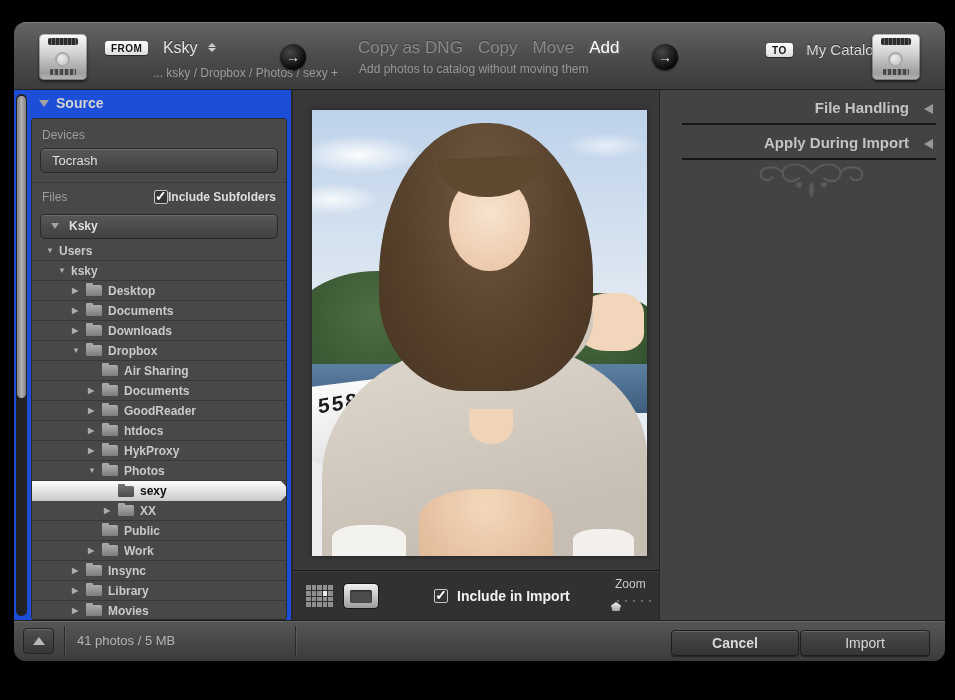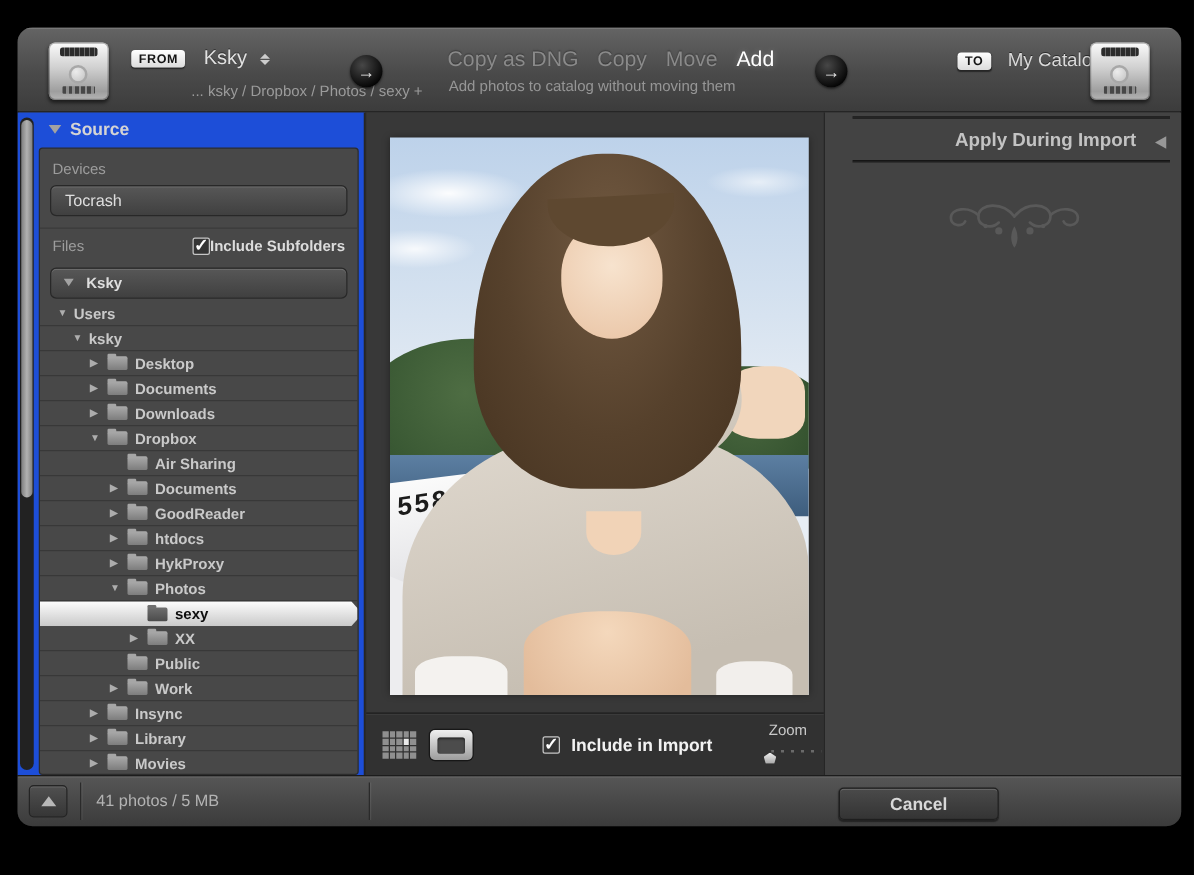--- a/index.html
+++ b/index.html
@@ -428,20 +428,24 @@
       </div>
       <div class="zoom-label">Zoom</div>
       <div class="zoom-slider">
         <div class="zoom-ticks"></div>
         <div class="zoom-thumb"></div>
       </div>
     </div>
   </div>
 
   <div class="right-panel">
+    <div class="rp-header">
+      <span>File Handling</span>
+      <span class="tri-left"></span>
+    </div>
     <div class="rp-sep"></div>
     <div class="rp-header">
       <span>Apply During Import</span>
       <span class="tri-left"></span>
     </div>
     <div class="rp-sep"></div>
     <svg class="flourish" width="115" height="46" viewBox="0 0 120 48">
       <g stroke="#5c5c5c" stroke-width="2.2" fill="none" stroke-linecap="round">
         <path d="M60 18 C50 5 31 7 30 17 C29 26 41 29 47 23"></path>
         <path d="M60 18 C70 5 89 7 90 17 C91 26 79 29 73 23"></path>
@@ -459,15 +463,16 @@
   </div>
 
   <div class="bottombar">
     <div class="collapse-btn">
       <span class="tri-up"></span>
     </div>
     <div class="vdiv" style="left:50px;"></div>
     <div class="status">41 photos / 5 MB</div>
     <div class="vdiv" style="left:281px;"></div>
     <div class="bbtn cancel-btn">Cancel</div>
+    <div class="bbtn import-btn">Import</div>
   </div>
 
 </div>
 
 </body></html>

